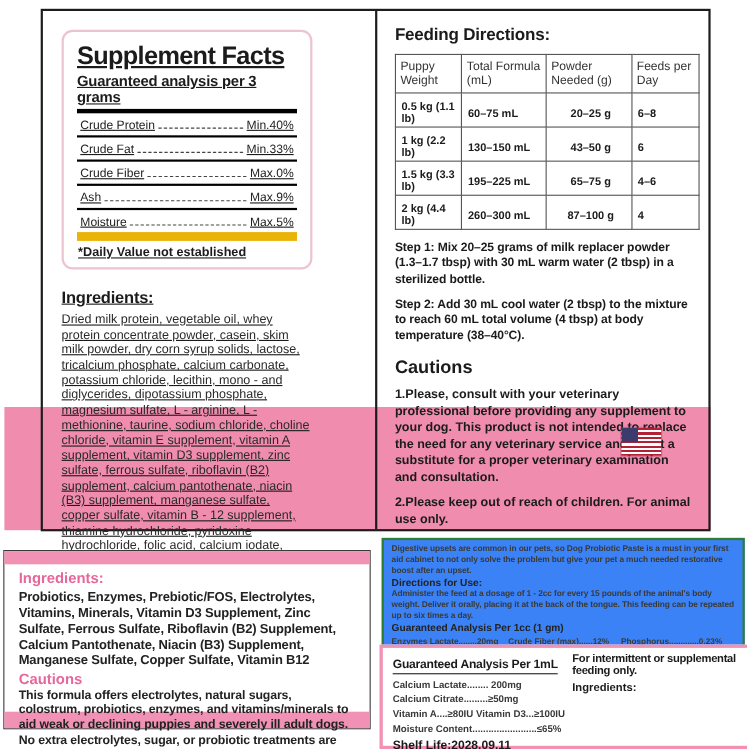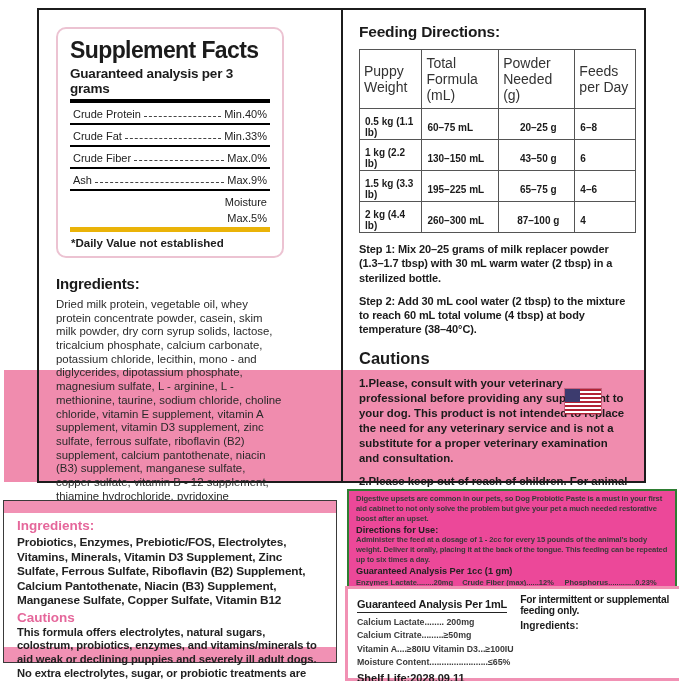--- a/index.html
+++ b/index.html
@@ -10,43 +10,43 @@
   }
 
   
   .pink-band { position:absolute; left:4px; top:370px; width:642px; height:112px;
     background:#F08CAE; z-index:1; }
 
   
   .top-box { position:absolute; left:37px; top:8px; width:609px; height:475px;
     border:2px solid #1c1c1c; z-index:2; background:transparent; }
   .top-divider { position:absolute; left:302px; top:0; bottom:0; width:2px; background:#1c1c1c; }
-  .tl-panel { position:absolute; left:0; top:0; width:258px; height:100%; }
+  .tl-panel { position:absolute; left:0; top:0; width:258px; height:100%;text-decoration:underline; }
   .tr-panel { position:absolute; left:304px; top:0; right:0; height:100%; padding:13px 14px 0 16px; }
 
   
   .sf-box { margin:17px 13px 0 17px; border:2px solid #ecc3d2; border-radius:10px;
     padding:8px 12px 5px; background:#fff; }
   .sf-title { font-size:23px; font-weight:700; letter-spacing:-0.6px; }
   .sf-sub { font-size:13.5px; font-weight:600; margin-top:2px; letter-spacing:-0.2px; }
   .sf-bar { height:4px; background:#000; margin-top:3px; }
   .sf-row { display:flex; align-items:flex-end; font-size:11px; padding:5px 3px 3px;
     border-bottom:2px solid #000; color:#222;text-align:right; }
-  .sf-row.last { border-bottom:5px solid #eab308;flex-direction:column; }
+  .sf-row.last { border-bottom:8px solid #eab308; }
   .sf-leader { flex:1; border-bottom:1.6px dashed #444; margin:0 3px 3px; height:9px; }
   .sf-note { font-size:11.5px; font-weight:600; padding:5px 1px 2px; }
 
   .ing-sec { margin:17px 14px 0 17px; position:relative; z-index:2; }
   .ing-h { font-size:15px; font-weight:700; letter-spacing:-0.2px; }
   .ing-p { font-size:11.4px; line-height:1.2; margin-top:6px; color:#2a2a2a; }
 
   
   .fd-h { font-size:15.5px; font-weight:700; letter-spacing:-0.2px; }
   .fd-table { border-collapse:collapse; margin-top:8px; width:277px; }
-  .fd-table th { border:1px solid #555; font-size:14px; font-weight:400; color:#333;
+  .fd-table th { border:1px solid #555; font-size:11px; font-weight:400; color:#333;
     padding:5px 2px 5px 4px; text-align:left; }
   .fd-table td { border:1px solid #555; font-size:10px; font-weight:700;
     padding:7px 2px 1px 5px; }
   .fd-table td.c { text-align:center; }
   .scoop { margin-top:8px; font-size:11px; font-weight:700; }
   .step { margin-top:9px; font-size:11px; font-weight:700; line-height:1.3; letter-spacing:-0.1px; }
   .ca-h { margin-top:12px; font-size:16.5px; font-weight:700; }
   .ca-p { margin-top:8px; font-size:11.4px; font-weight:600; line-height:1.32; }
 
   
@@ -61,21 +61,21 @@
   .bl-bar-top { height:12px; background:#F191B4; }
   .bl-bar-bottom { position:absolute; left:0; right:0; bottom:0; height:15px; background:#F191B4; }
   .bl-content { position:relative; z-index:2; padding:5px 12px 0 13px; }
   .bl-h { font-size:13.5px; font-weight:700; color:#E5679B; }
   .bl-p { font-size:11.8px; font-weight:700; color:#222; line-height:1.23; margin-top:2px; letter-spacing:-0.15px; }
   .bl-h2 { font-size:13.5px; font-weight:700; color:#E5679B; margin-top:2px; }
   .bl-p2 { font-size:11.2px; font-weight:700; color:#222; line-height:1.23; margin-top:1px; letter-spacing:-0.1px; }
 
   
   .green-panel { position:absolute; left:347px; top:489px; width:330px; height:110px;
-    border:2px solid #2E7D32; background:#ec4899; z-index:2; padding:3px 7px; }
+    border:2px solid #2E7D32; background:#3b82f6; z-index:2; padding:3px 7px; }
   .g-small { font-size:7.6px; line-height:1.32; color:#3a3a3a; font-weight:600; letter-spacing:-0.1px; }
   .g-h { font-size:9.2px; font-weight:700; color:#222; margin-top:1px; }
   .g-cols { display:flex; gap:9px; margin-top:1px; }
   .g-col { font-size:7.5px; line-height:1.55; color:#3a3a3a; font-weight:600; }
   .g-col div { white-space:nowrap; }
 
   
   .pk-panel { position:absolute; left:345px; top:586px; width:350px; height:95px;
     border:3px solid #F191B4; background:#fff; z-index:2; padding:5px 9px; display:flex; gap:10px; }
   .pk-left { width:47%; }

